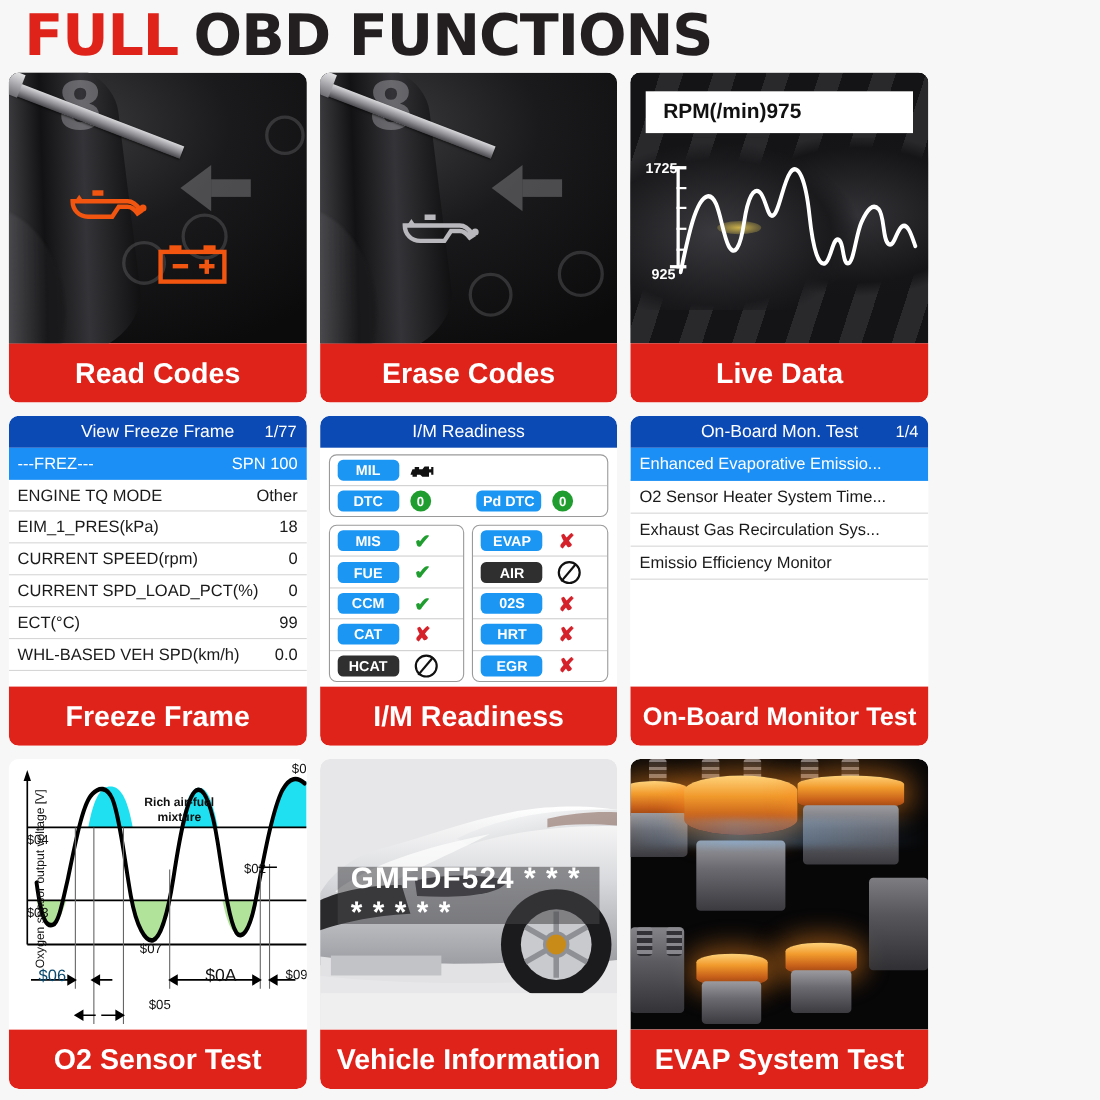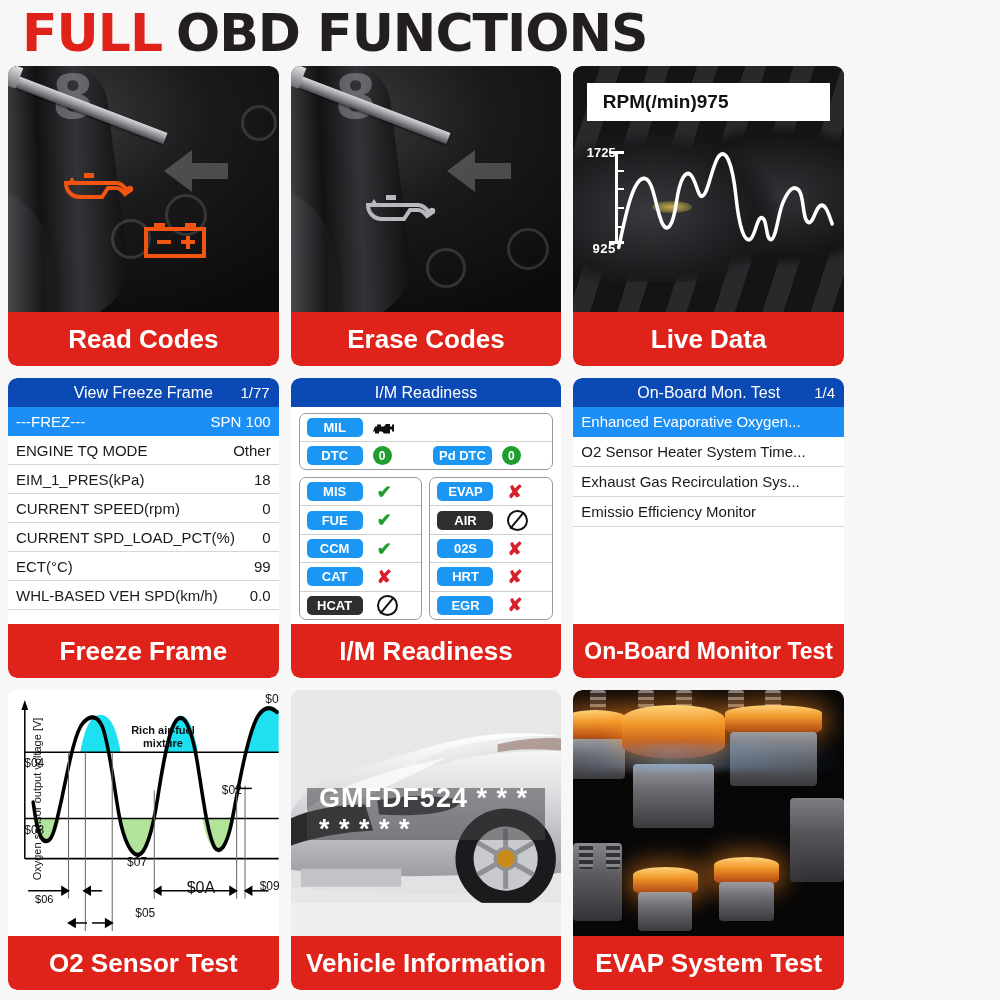--- a/index.html
+++ b/index.html
@@ -132,21 +132,21 @@
     height:38px;background:#ffffff;
     display:flex;align-items:center;justify-content:flex-start;
     padding:0 16px;box-sizing:border-box;
   }
   .rpm-bar .k{font-size:19px;color:#111;font-weight:bold;}
   .rpm-bar .v{font-size:19px;color:#111;font-weight:bold;}
   .axis-top,.axis-bot{
     position:absolute;color:#fff;font-size:13px;font-weight:bold;
   }
   .axis-top{left:5%;top:32%;}
-  .axis-bot{left:7%;top:71.5%;font-family:Liberation Mono, monospace;}
+  .axis-bot{left:7%;top:71.5%;}
   .axis-line{
     position:absolute;left:15.5%;top:34.5%;width:3px;height:38%;
     background:#fff;
   }
   .axis-line:before,.axis-line:after{
     content:"";position:absolute;left:-6px;width:15px;height:3px;background:#fff;
   }
   .axis-line:before{top:0;}
   .axis-line:after{bottom:0;}
   .axis-tick{position:absolute;left:0px;width:9px;height:2px;background:#fff;}
@@ -490,21 +490,21 @@
     </div>
 
     <div class="card">
       <div class="card-media">
         <div class="screen">
           <div class="scr-head">
             <div class="ttl">On-Board Mon. Test</div>
             <div class="pg">1/4</div>
           </div>
           <div class="rows">
-            <div class="lrow sel">Enhanced Evaporative Oxygen...</div>
+            <div class="lrow sel">Enhanced Evaporative Emissio...</div>
             <div class="lrow">O2 Sensor Heater System Time...</div>
             <div class="lrow">Exhaust Gas Recirculation Sys...</div>
             <div class="lrow">Emissio Efficiency Monitor</div>
           </div>
         </div>
       </div>
       <div class="card-label small">On-Board Monitor Test</div>
     </div>
 
     <div class="card">
@@ -581,21 +581,21 @@
           </svg>
 
           <div style="position:absolute;left:-66px;top:42%;transform:rotate(-90deg);font-size:11px;color:#111;width:190px;text-align:center;">Oxygen sensor output voltage [V]</div>
           <div style="position:absolute;left:41%;top:14%;font-size:11px;font-weight:bold;color:#111;width:88px;text-align:center;line-height:1.1;">Rich air-fuel mixture</div>
 
           <div style="position:absolute;left:6%;top:27%;font-size:12px;color:#111;">$04</div>
           <div style="position:absolute;left:6%;top:54%;font-size:12px;color:#111;">$03</div>
           <div style="position:absolute;left:44%;top:67%;font-size:12px;color:#111;">$07</div>
           <div style="position:absolute;right:0px;top:1%;font-size:12px;color:#111;">$0</div>
           <div style="position:absolute;left:79%;top:38%;font-size:12px;color:#111;">$02</div>
-          <div style="position:absolute;left:10%;top:77%;font-size:11px;color:#000000;margin-top:14px;">$06</div>
+          <div style="position:absolute;left:10%;top:77%;font-size:15px;color:#0c4a6e;">$06</div>
           <div style="position:absolute;left:47%;top:88%;font-size:12px;color:#111;">$05</div>
           <div style="position:absolute;left:66%;top:77%;font-size:16px;color:#111;">$0A</div>
           <div style="position:absolute;right:-1px;top:77%;font-size:12px;color:#111;">$09</div>
         </div>
       </div>
       <div class="card-label">O2 Sensor Test</div>
     </div>
 
     <div class="card">
       <div class="card-media">

